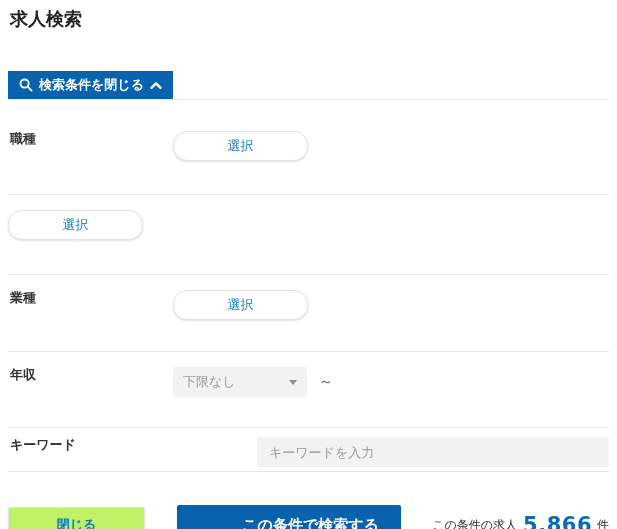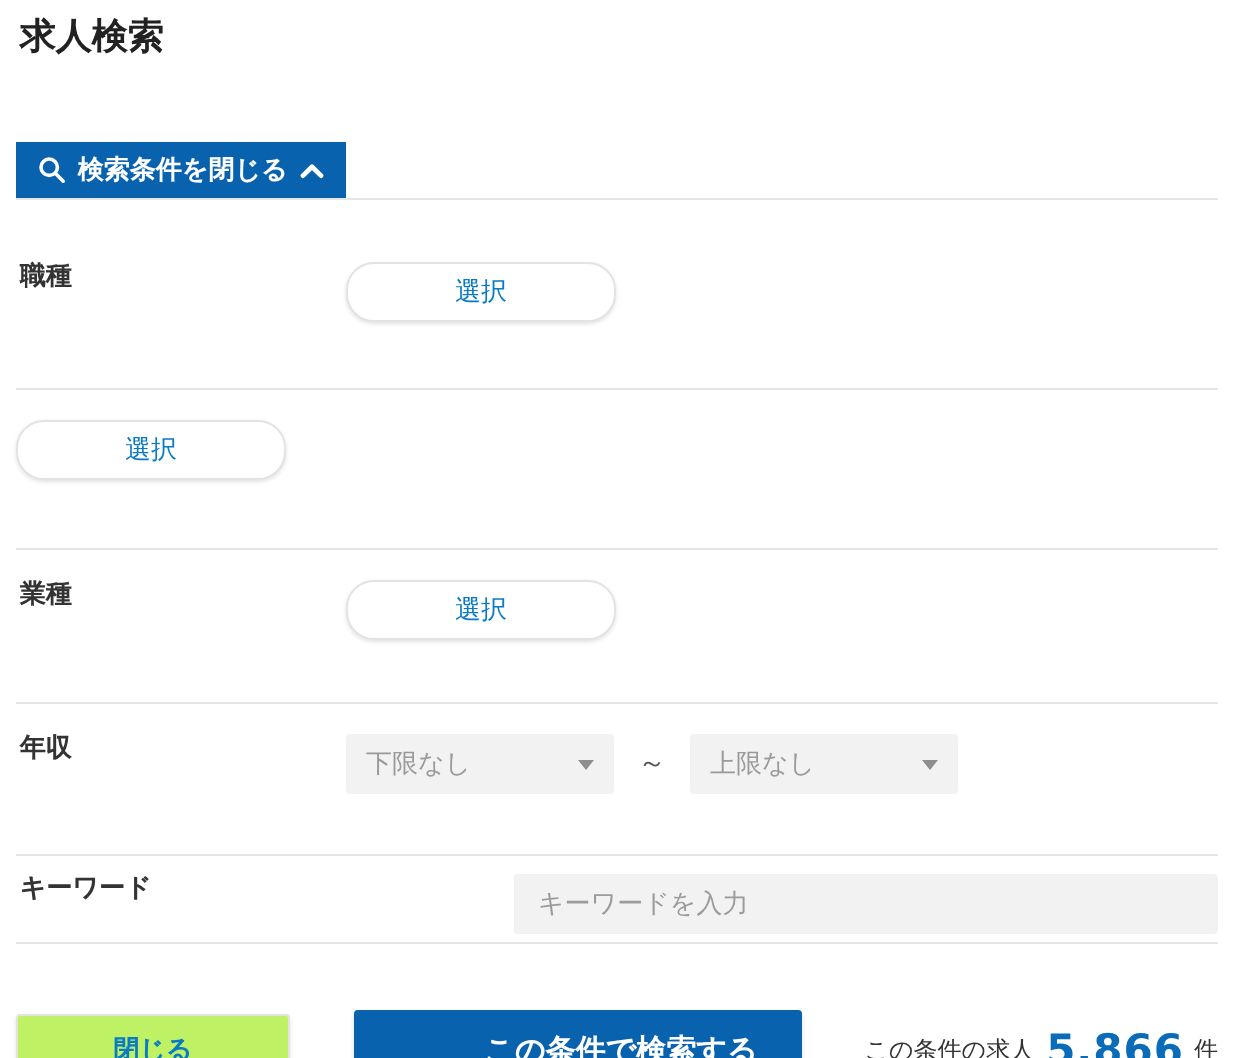--- a/index.html
+++ b/index.html
@@ -215,24 +215,20 @@
   </div>
 
   <div class="row row-md">
     <div class="row-label">年収</div>
     <div class="row-content">
       <div class="dropdown">
         <span>下限なし</span>
         <span class="caret-down"></span>
       </div>
       <span class="tilde">～</span>
-      <div class="dropdown">
-        <span>上限なし</span>
-        <span class="caret-down"></span>
-      </div>
     </div>
   </div>
 
   <div class="row row-sm">
     <div class="row-label">キーワード</div>
     <div class="row-content">
       <input type="text" class="keyword-input" placeholder="キーワードを入力" style="">
     </div>
   </div>
 

